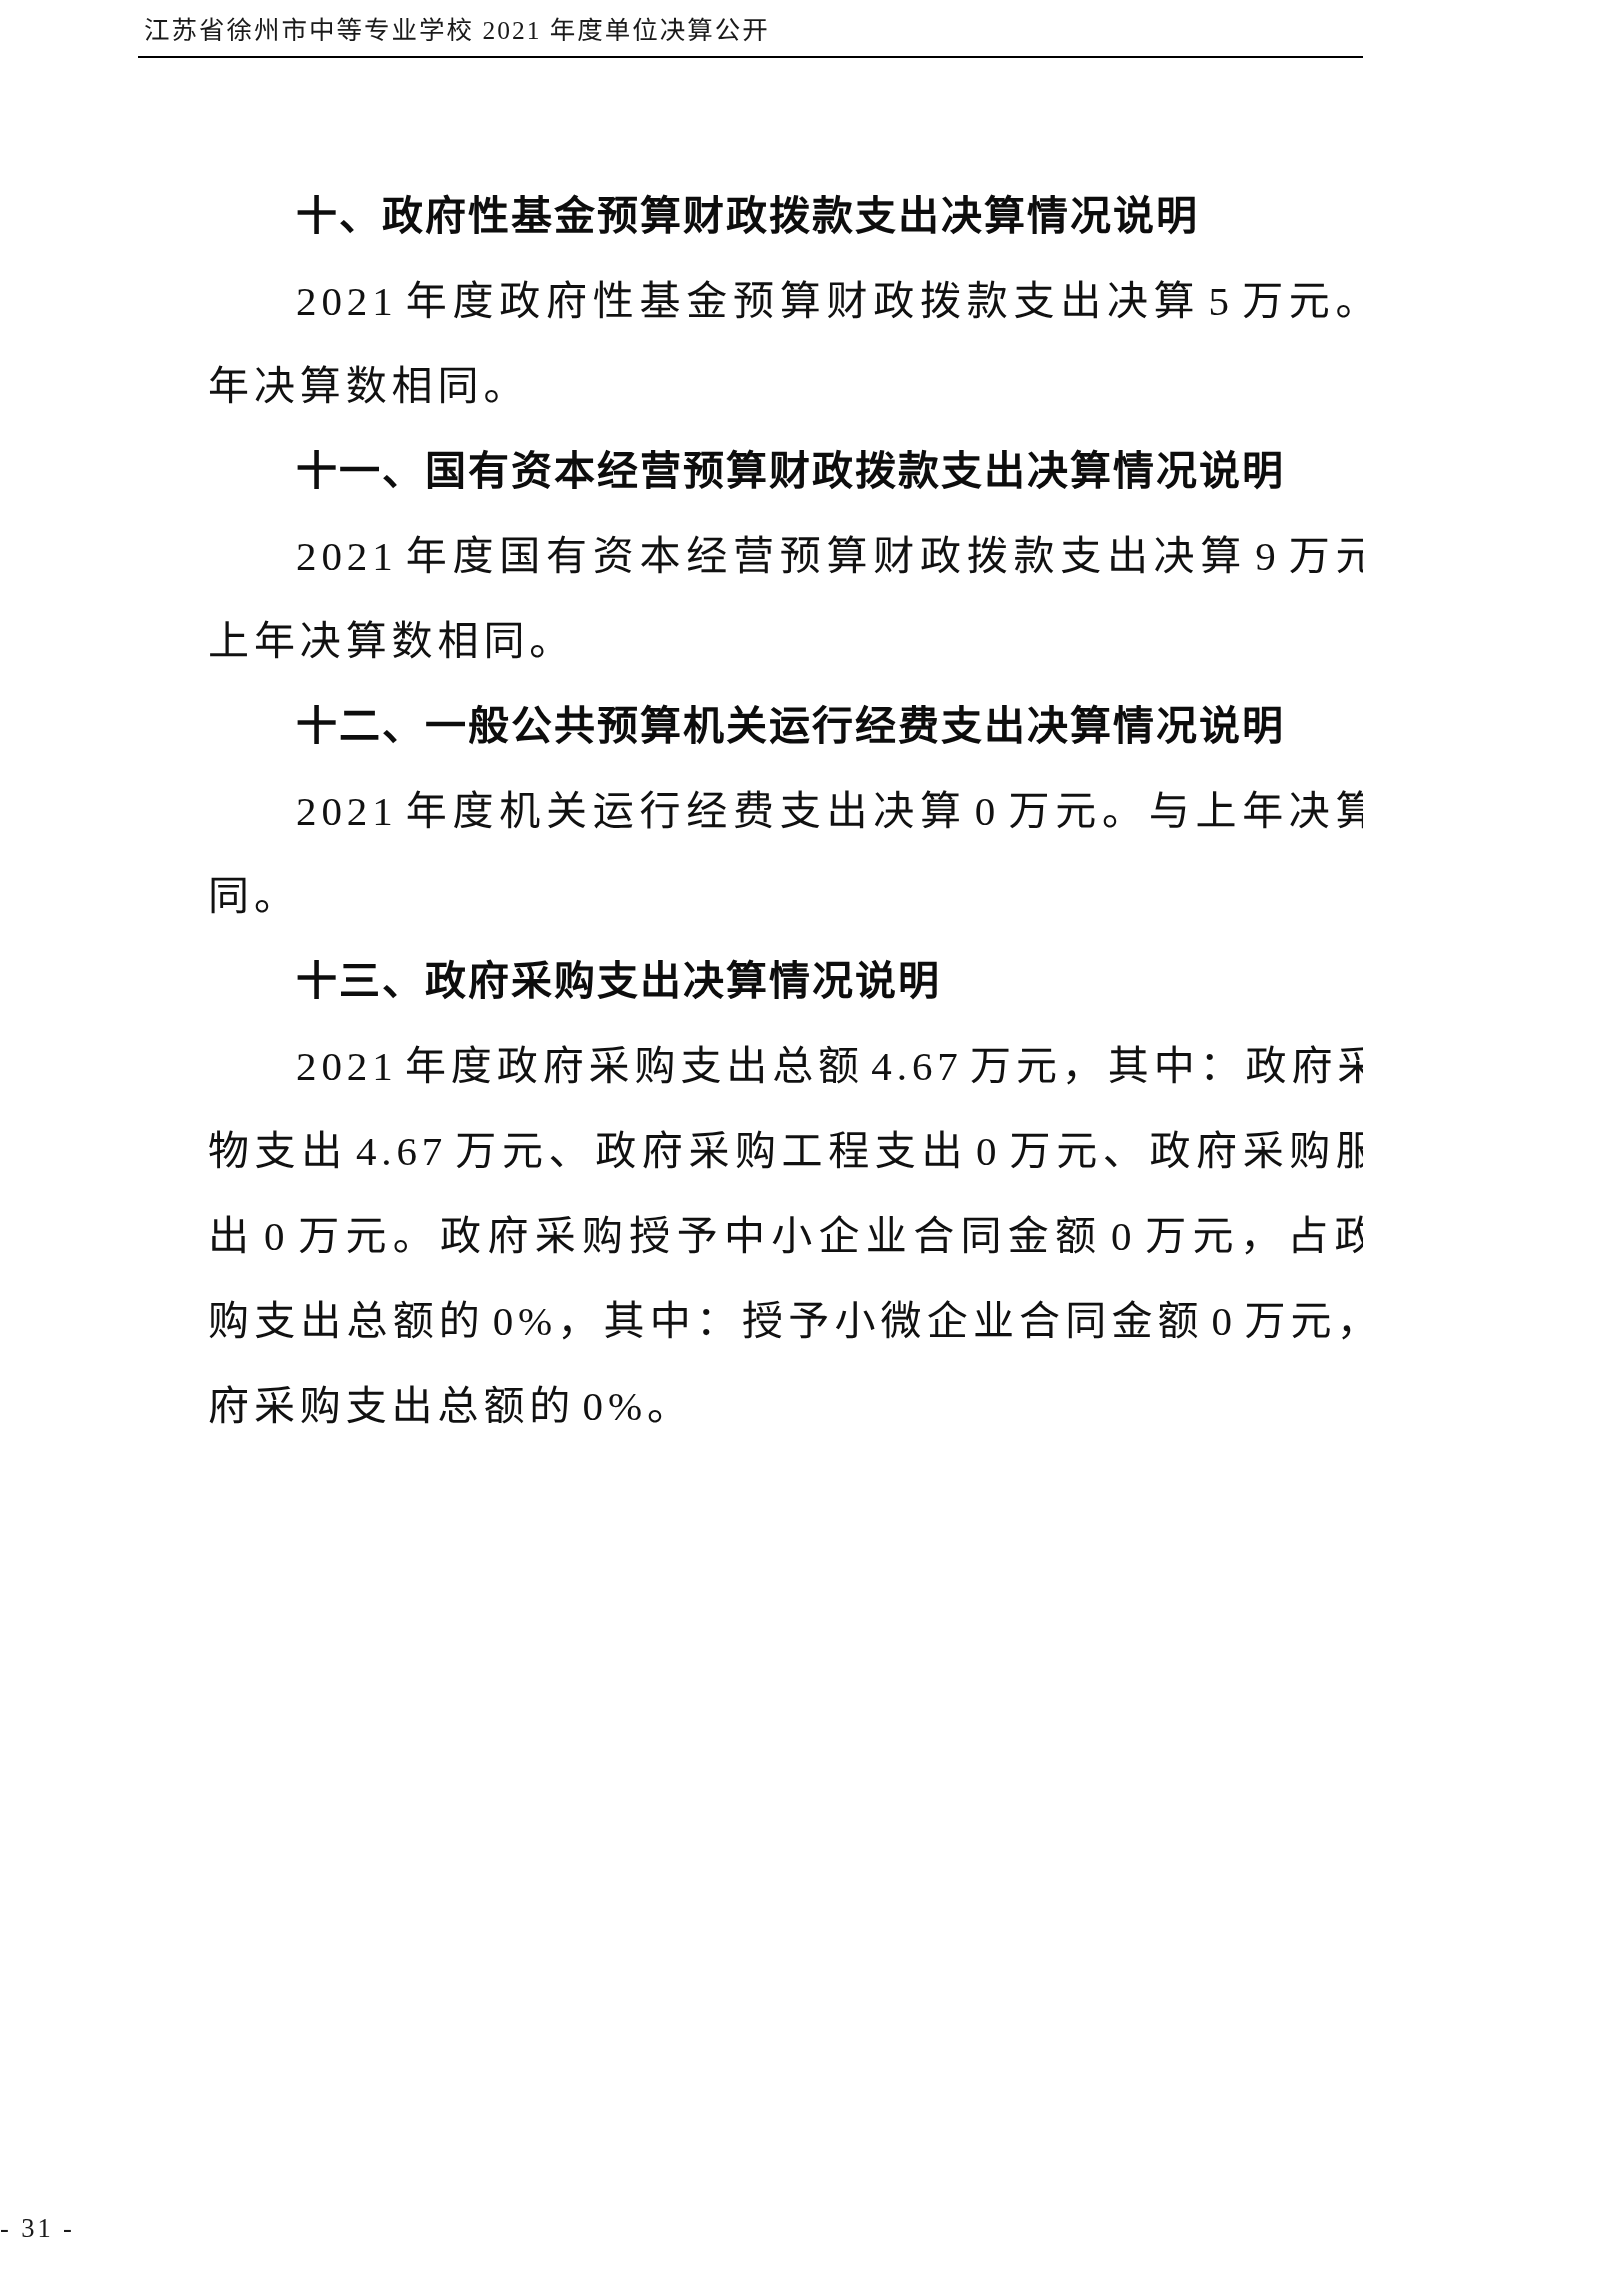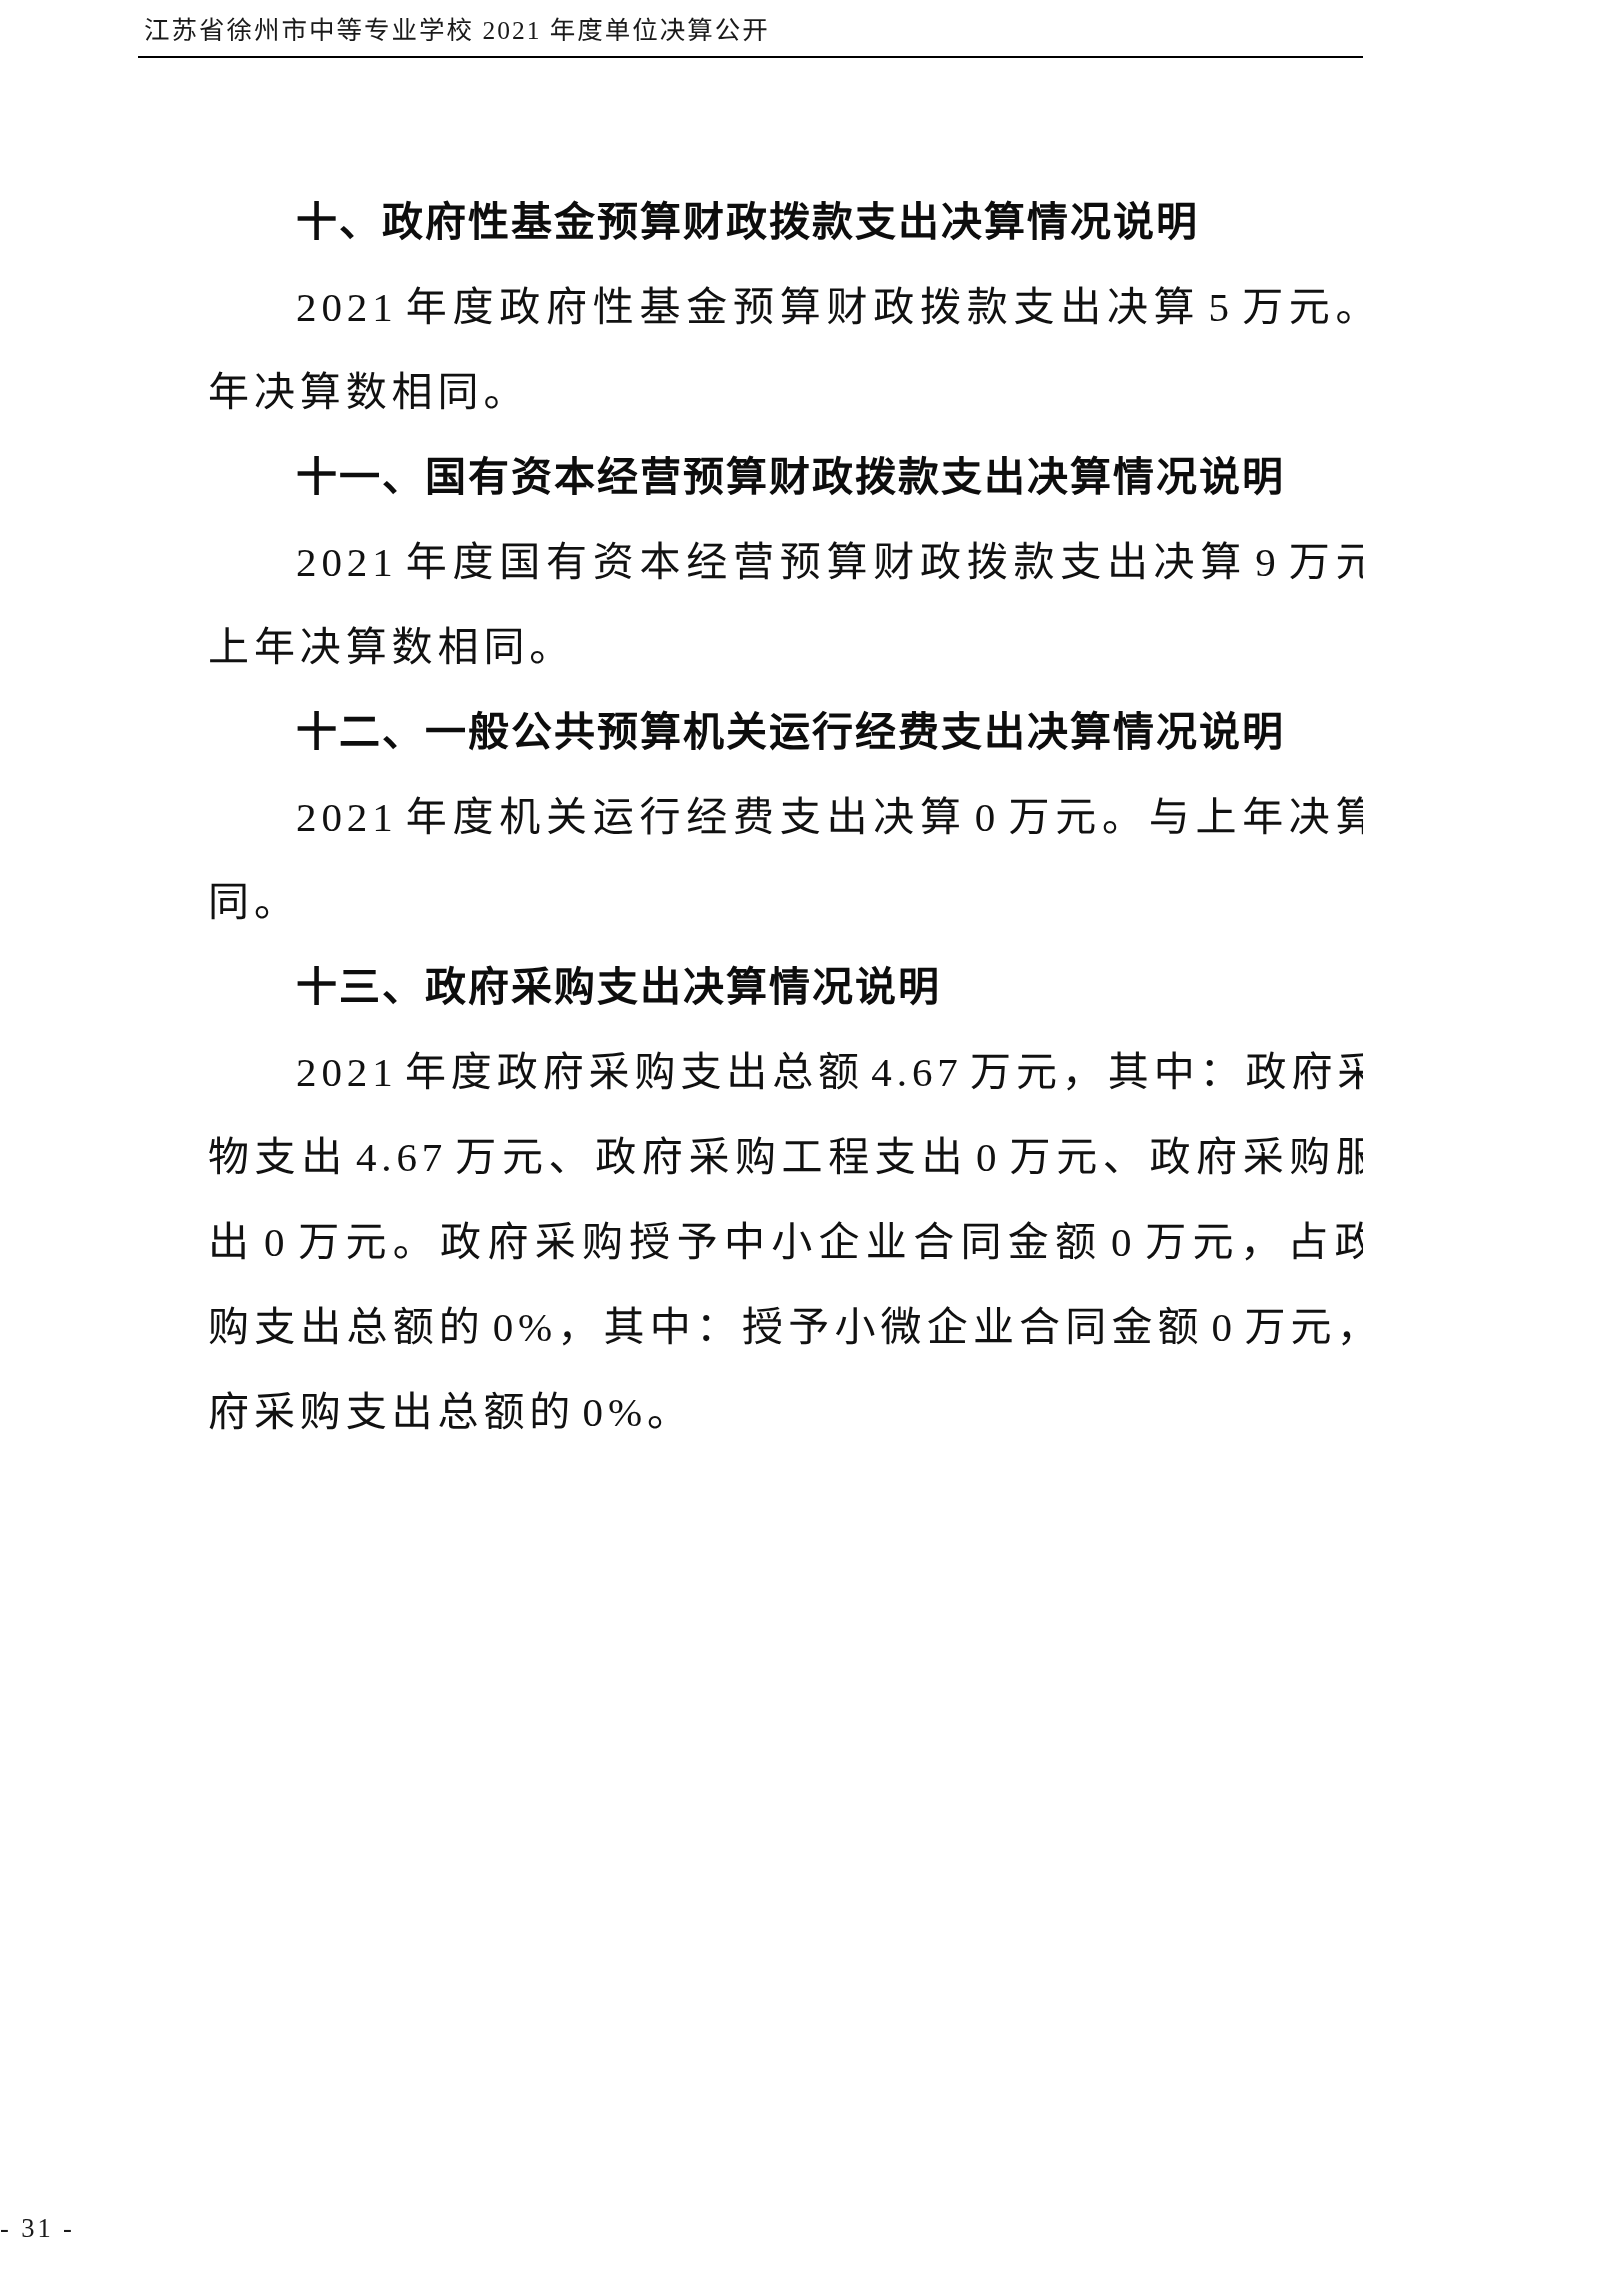--- a/index.html
+++ b/index.html
@@ -32,21 +32,21 @@
     position: absolute;
     left: 138px;
     top: 56px;
     width: 1340px;
     height: 2px;
     background: #000000;
   }
   .doc-body {
     position: absolute;
     left: 208px;
-    top: 180px;
+    top: 174px;
     width: 1267px;
     font-size: 41px;
     line-height: 85px;
     letter-spacing: 4.9px;
     word-spacing: -7.8px;
     text-align: justify;
     text-justify: inter-ideograph;
     color: #111111;
   }
   .doc-body h2 {

